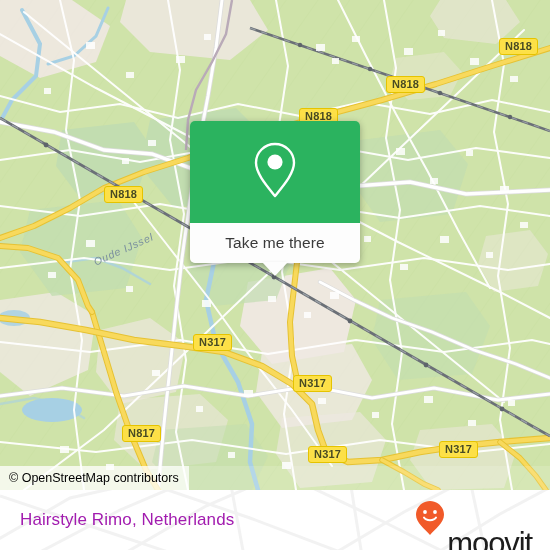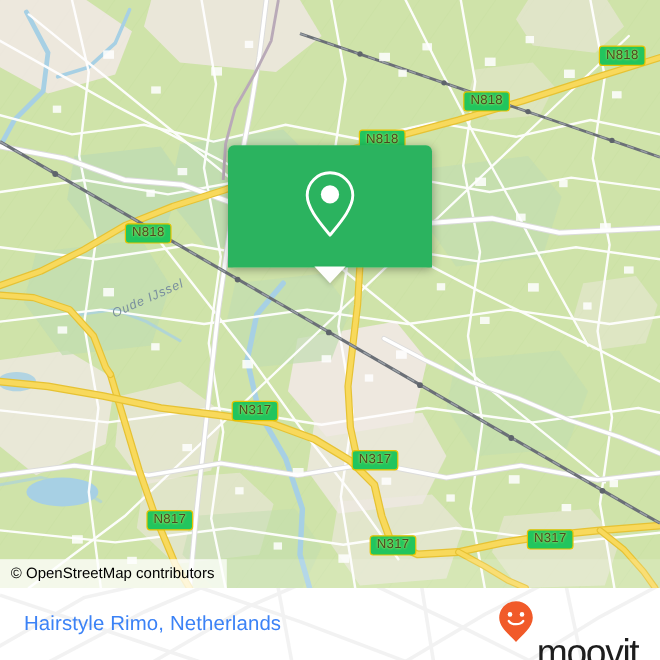--- a/index.html
+++ b/index.html
@@ -21,26 +21,26 @@
     left: 0; top: 0;
     width: 550px; height: 490px;
     background: #cfe3a9;
     overflow: hidden;
   }
   #map-svg { position: absolute; left: 0; top: 0; }
 
   
   .shield {
     position: absolute;
-    background: #22c55e;
+    background: #fde047;
     border: 1.6px solid #e5c300;
     border-radius: 3px;
     color: #4a4a22;
     font-size: 11px;
-    font-weight: normal;
+    font-weight: bold;
     letter-spacing: .2px;
     padding: 1px 5px 2px 5px;
     line-height: 12px;
     white-space: nowrap;
     text-shadow: 0 0 2px #fdf35f;
   }
 
   .water-label {
     position: absolute;
     color: #7a8f9e;
@@ -122,21 +122,21 @@
   }
   #bottom-bar-bg {
     position: absolute;
     left: 0; top: 0; width: 550px; height: 60px;
     opacity: .33;
     pointer-events: none;
   }
   #place-name {
     position: relative;
     font-size: 17px;
-    color: #3b82f6;
+    color: #a21caf;
     letter-spacing: .1px;
     z-index: 2;
   }
   #brand {
     position: relative;
     display: flex;
     align-items: center;
     gap: 2px;
     z-index: 2;
   }
@@ -352,20 +352,23 @@
 
     <div id="popup">
       <div id="popup-head">
         <span>
           <svg width="46" height="60" viewBox="0 0 46 60" fill="none" xmlns="http://www.w3.org/2000/svg">
             <path d="M23 4 C12.5 4 4 12.4 4 22.8 C4 33.6 14.8 45.8 23 56 C31.2 45.8 42 33.6 42 22.8 C42 12.4 33.5 4 23 4 Z" stroke="#ffffff" stroke-width="2.4" fill="none" stroke-linejoin="round"></path>
             <circle cx="23" cy="22" r="7.6" fill="#ffffff"></circle>
           </svg>
         </span>
       </div>
+      <div id="popup-body">
+        <span id="popup-label">Take me there</span>
+      </div>
       <div id="popup-tail"></div>
     </div>
 
     <div id="osm-attr">
       <span>© OpenStreetMap contributors</span>
     </div>
   </div>
 
   <div id="bottom-bar">
 

